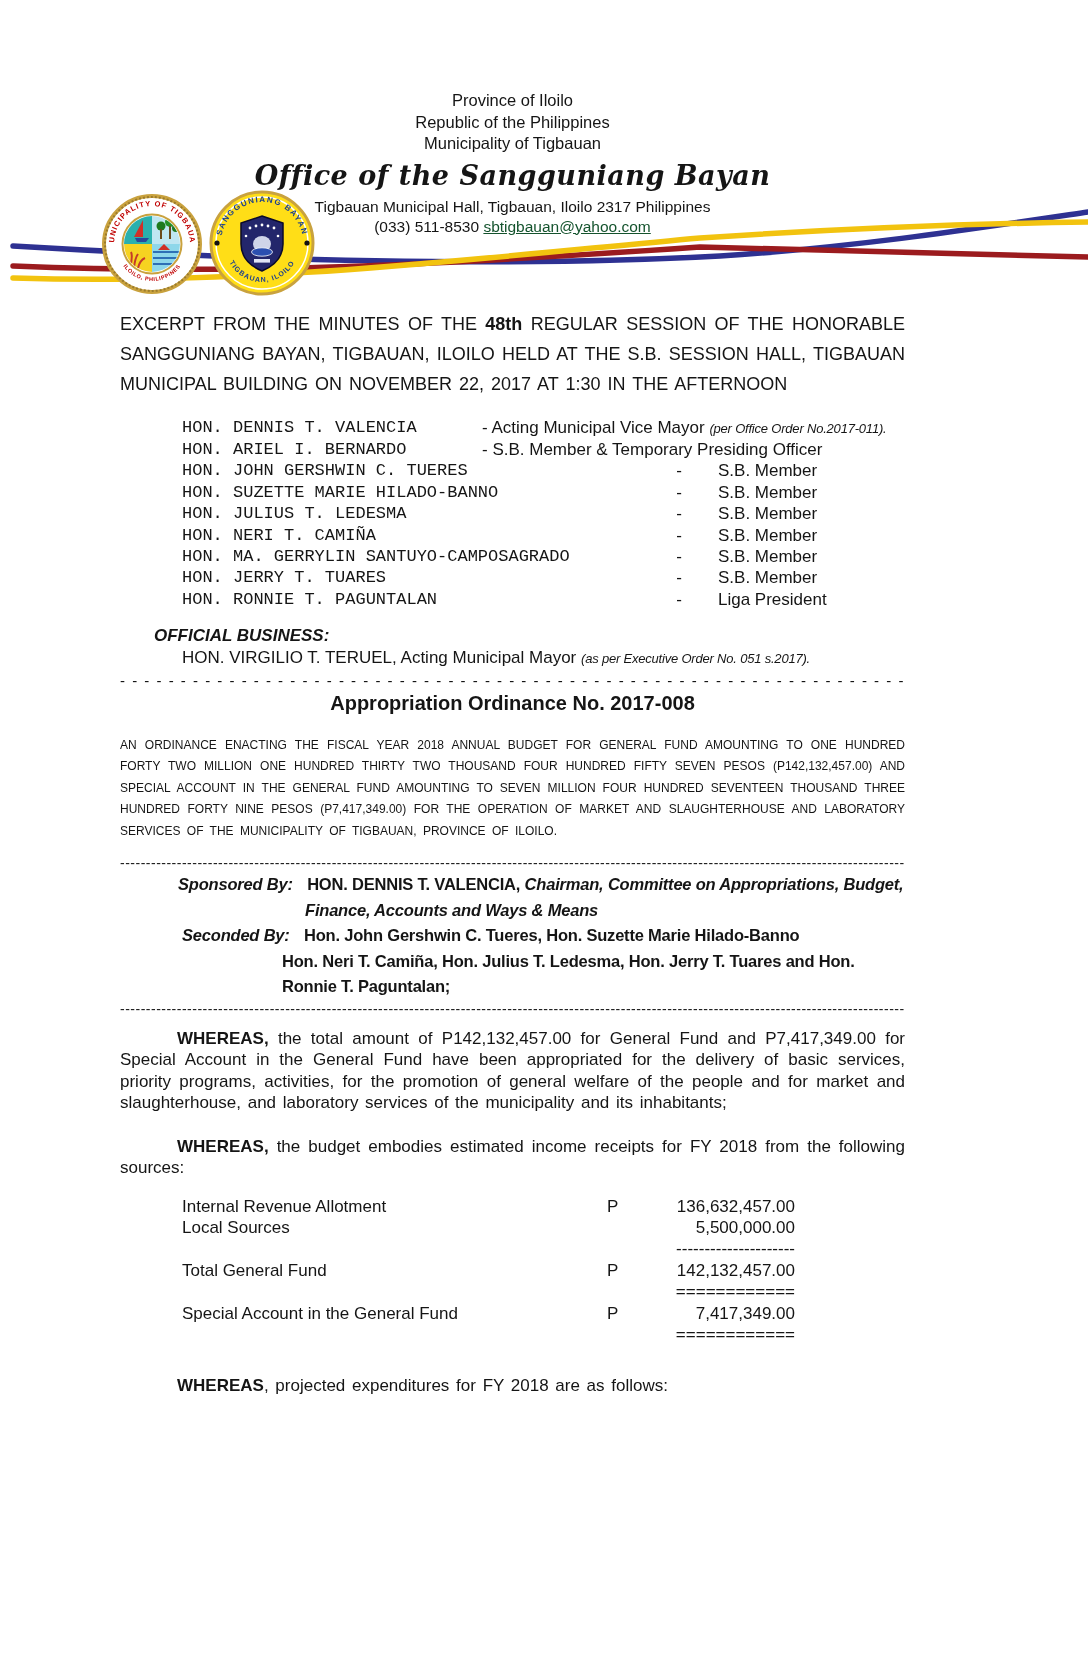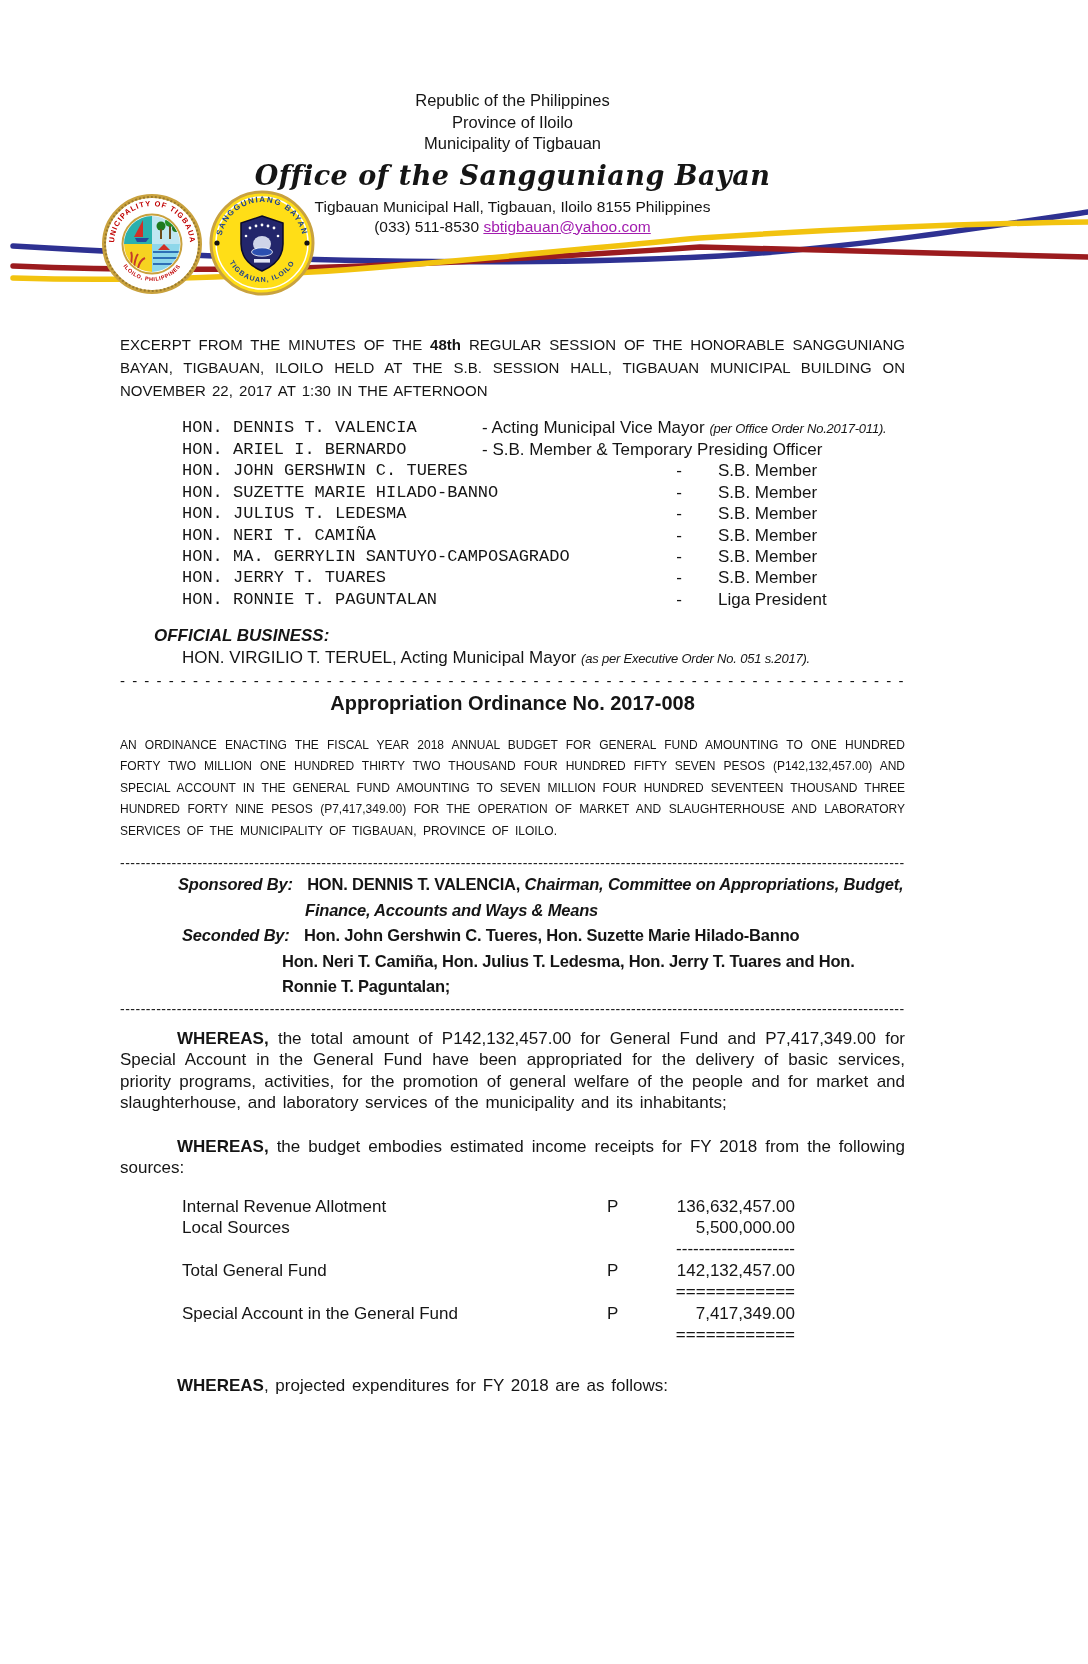--- a/index.html
+++ b/index.html
@@ -5,25 +5,25 @@
   html,body{margin:0;padding:0;background:#e8e8e8;}
   .page{position:relative;width:1088px;height:1664px;background:#ffffff;overflow:hidden;
         font-family:"Liberation Sans",sans-serif;color:#151515;}
   .content{position:absolute;left:120px;top:0;width:785px;}
   
   .letterhead{padding-top:90px;text-align:center;position:relative;z-index:2;}
   .lh-small{font-size:16.5px;line-height:21.5px;}
   .lh-title{font-family:"DejaVu Serif",serif;font-style:italic;font-weight:700;
             font-size:27px;line-height:42px;letter-spacing:.5px;}
   .lh-addr{font-size:15.5px;line-height:20px;}
-  .email-link{color:#a21caf;}
+  .email-link{color:#14532d;}
   
   .header-art{position:absolute;left:0;top:185px;z-index:1;}
   
-  .excerpt{margin-top:96px;font-size:15px;line-height:23px;text-align:justify;word-spacing:2px;}
+  .excerpt{margin-top:72px;font-size:18px;line-height:30px;text-align:justify;word-spacing:2px;}
   .present-h,.ob-h{margin-top:23px;margin-left:34px;font-weight:700;font-style:italic;
                    font-size:17px;line-height:21.5px;}
   .ob-h{margin-top:15px;}
   .members,.ob-line,.income{margin-left:62px;font-size:17px;line-height:21.4px;}
   .m-row{display:flex;}
   .m-row .m-name{flex:none;width:458px;white-space:nowrap;font-family:Liberation Mono, monospace;}
   .m-row.wide .m-name{width:300px;}
   .m-dash{flex:none;width:78px;text-align:center;}
   .m-role,.m-role-wide{white-space:nowrap;}
   .note{font-size:13px;font-style:italic;letter-spacing:-.2px;}
@@ -121,25 +121,25 @@
       </text>
       <text font-size="7" font-weight="bold" fill="#1B3F8F" letter-spacing="1" font-family="Liberation Sans, sans-serif">
         <textPath href="#s2bot" startOffset="50%" text-anchor="middle">TIGBAUAN, ILOILO</textPath>
       </text>
     </g>
   </svg>
 
   <div class="content">
 
     <div class="letterhead">
+      <div class="lh-small">Province of Iloilo</div>
       <div class="lh-small">Republic of the Philippines</div>
-      <div class="lh-small">Province of Iloilo</div>
       <div class="lh-small">Municipality of Tigbauan</div>
       <div class="lh-title">Office of the Sangguniang Bayan</div>
-      <div class="lh-addr">Tigbauan Municipal Hall, Tigbauan, Iloilo 8155 Philippines</div>
+      <div class="lh-addr">Tigbauan Municipal Hall, Tigbauan, Iloilo 2317 Philippines</div>
       <div class="lh-addr">
         <span>(033) 511-8530</span>
         <a class="email-link" href="#">sbtigbauan@yahoo.com</a>
       </div>
     </div>
 
     <p class="excerpt">
       <span>EXCERPT FROM THE MINUTES OF THE</span>
       <b>48th</b>
       <span>REGULAR SESSION OF THE HONORABLE SANGGUNIANG  BAYAN, TIGBAUAN, ILOILO HELD AT THE S.B. SESSION HALL, TIGBAUAN MUNICIPAL BUILDING ON NOVEMBER 22, 2017 AT 1:30 IN THE AFTERNOON</span>

